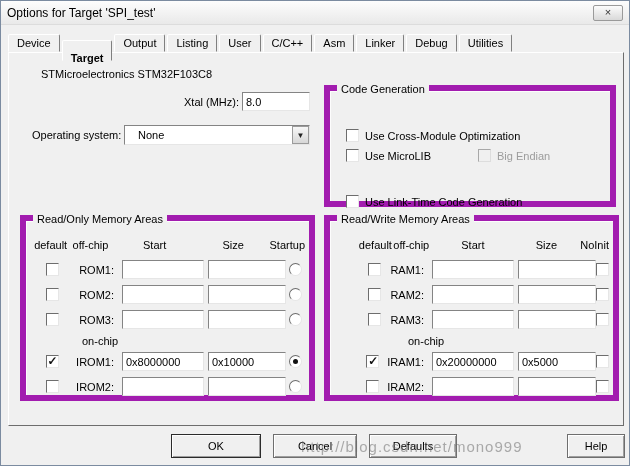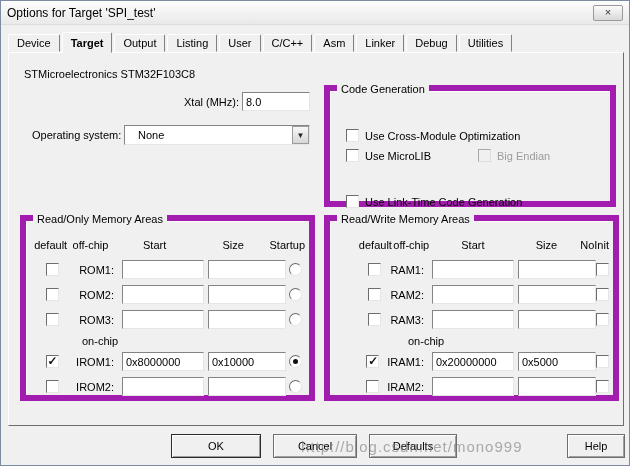--- a/index.html
+++ b/index.html
@@ -15,21 +15,21 @@
   .title { flex:1; font-size:12px; }
   .close-btn { width:30px; height:16px; border:1px solid #9a9a9a; border-radius:2px;
                background:linear-gradient(#fcfcfc,#d9d9d9); display:flex; align-items:center;
                justify-content:center; font-size:11px; line-height:1; color:#333; cursor:default; }
 
   
   .tabstrip { position:absolute; left:7px; top:31px; height:21px; display:flex; z-index:3; }
   .tab { margin:2px 2px 0 0; height:18px; padding:2px 8px 0 8px; background:#f0f0f0;
          border:1px solid; border-color:#fff #808080 transparent #fff; border-radius:2px 2px 0 0;
          white-space:nowrap; }
-  .tab.active { margin-top:0; height:21px; padding-top:4px; font-weight:bold; z-index:4; }
+  .tab.active { margin-top:8px; height:21px; padding-top:11px; font-weight:bold; z-index:4; }
 
   
   .page { position:absolute; left:7px; top:51px; width:616px; height:374px; background:#f0f0f0;
           border:1px solid; border-color:#fff #6d6d6d #6d6d6d #fff; z-index:2; }
   .abs { position:absolute; }
 
   
   .txt { background:#fff; border:1px solid; border-color:#848484 #e6e6e6 #e6e6e6 #848484;
          height:19px; padding:0 3px; font:inherit; }
   .combo { display:flex; align-items:center; background:#fff; height:20px;
@@ -97,21 +97,21 @@
       <div class="tab">User</div>
       <div class="tab">C/C++</div>
       <div class="tab">Asm</div>
       <div class="tab">Linker</div>
       <div class="tab">Debug</div>
       <div class="tab">Utilities</div>
     </div>
 
   <div class="page">
 
-    <div class="abs" style="left:15px;top:15px;">STMicroelectronics STM32F103C8</div>
+    <div class="abs" style="left:32px;top:15px;">STMicroelectronics STM32F103C8</div>
 
     <div class="abs" style="left:150px;top:43px;width:80px;text-align:right;">Xtal (MHz):</div>
     <input class="txt abs" style="left: 233px; top: 39px; width: 68px;" value="8.0">
 
     <div class="abs" style="left:23px;top:76px;">Operating system:</div>
     <div class="combo abs" style="left:115px;top:72px;width:186px;">
       <span class="combo-value">None</span>
       <span class="combo-arrow">▼</span>
     </div>
 

